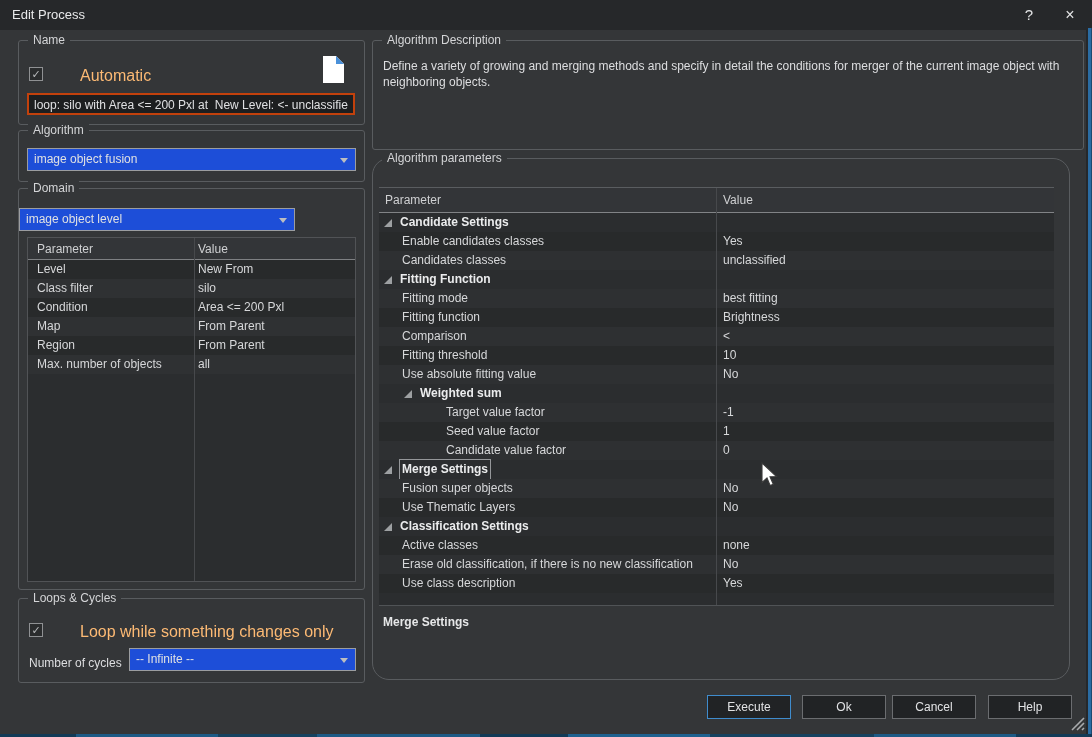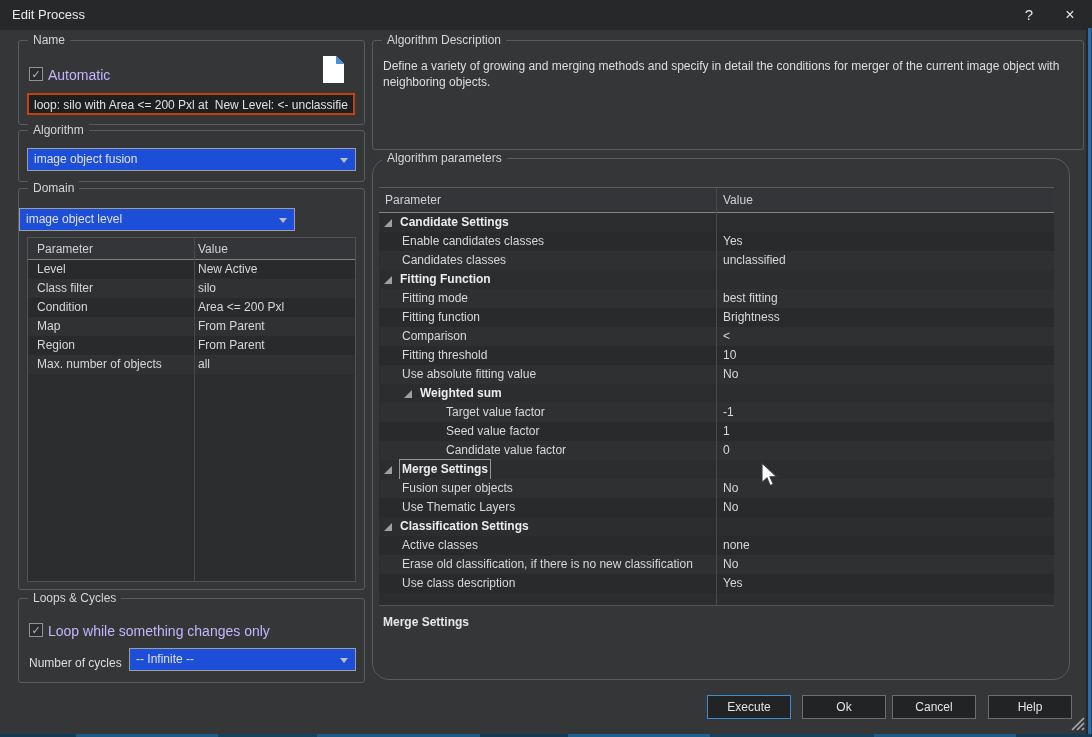--- a/index.html
+++ b/index.html
@@ -13,21 +13,21 @@
   #help-btn{left:1014px;}
   #close-btn{left:1055px;font-size:16px;}
 
   
   .group{position:absolute;border:1px solid #595c5f;border-radius:3px;}
   .group>.glabel{position:absolute;top:-8px;left:9px;background:#343638;padding:0 5px;font-size:12px;color:#d4d5d7;line-height:14px;white-space:nowrap;}
 
   
   .checkbox{position:absolute;width:14px;height:14px;background:#2a2c2d;border:1px solid #8f9193;color:#b9bbbd;
     font-size:11px;line-height:12px;text-align:center;}
-  .cb-label{position:absolute;font-size:14px;color:#c4b5fd;white-space:nowrap;}
+  .cb-label{position:absolute;font-size:16px;color:#fdba74;white-space:nowrap;margin-left:32px;}
 
   
   .tinput{position:absolute;background:#1d1f20;border:2px solid #c2410c;color:#dfe0e2;font-size:12px;
     line-height:20px;padding:0 5px;white-space:pre;overflow:hidden;}
   .dropdown{position:absolute;background:#1d4ed8;border:1px solid #9b9da0;color:#dfe0e2;font-size:12px;
     line-height:21px;padding:0 6px;white-space:nowrap;overflow:hidden;}
   .dropdown .arrow{position:absolute;right:7px;top:9px;width:0;height:0;
     border-left:4px solid transparent;border-right:4px solid transparent;border-top:5px solid #bcbec0;}
 
   
@@ -126,21 +126,21 @@
     </div>
     <div class="dtable" style="left:8px;top:48px;width:329px;height:345px;">
       <div class="dheader">
         <span class="h1">Parameter</span>
         <span class="h2">Value</span>
       </div>
       <div class="dbody">
 
       <div class="drow even">
             <span class="c1">Level</span>
-            <span class="c2">New Active</span>
+            <span class="c2">New From</span>
           </div>
           <div class="drow odd">
             <span class="c1">Class filter</span>
             <span class="c2">silo</span>
           </div>
           <div class="drow even">
             <span class="c1">Condition</span>
             <span class="c2">Area &lt;= 200 Pxl</span>
           </div>
           <div class="drow odd">

